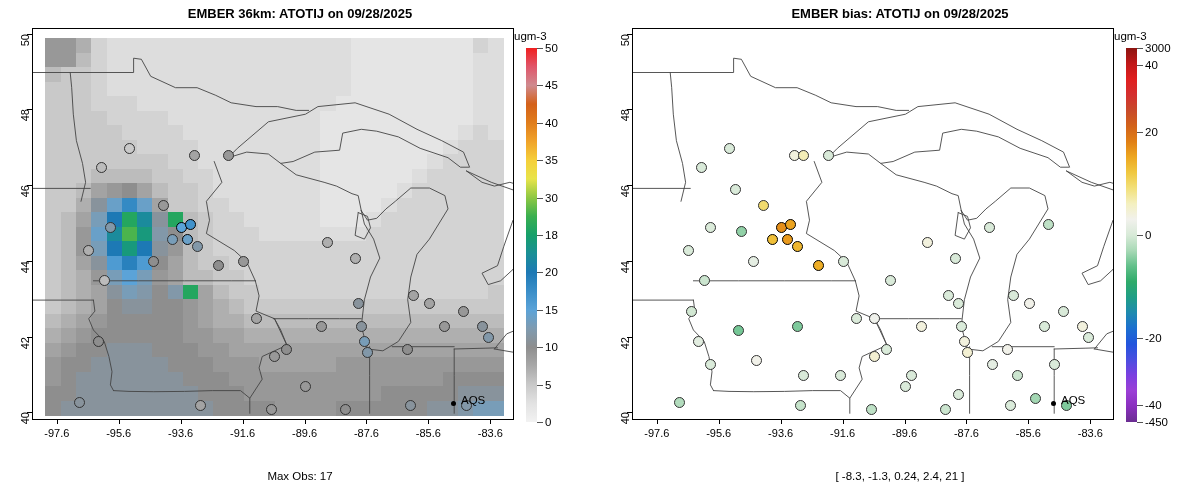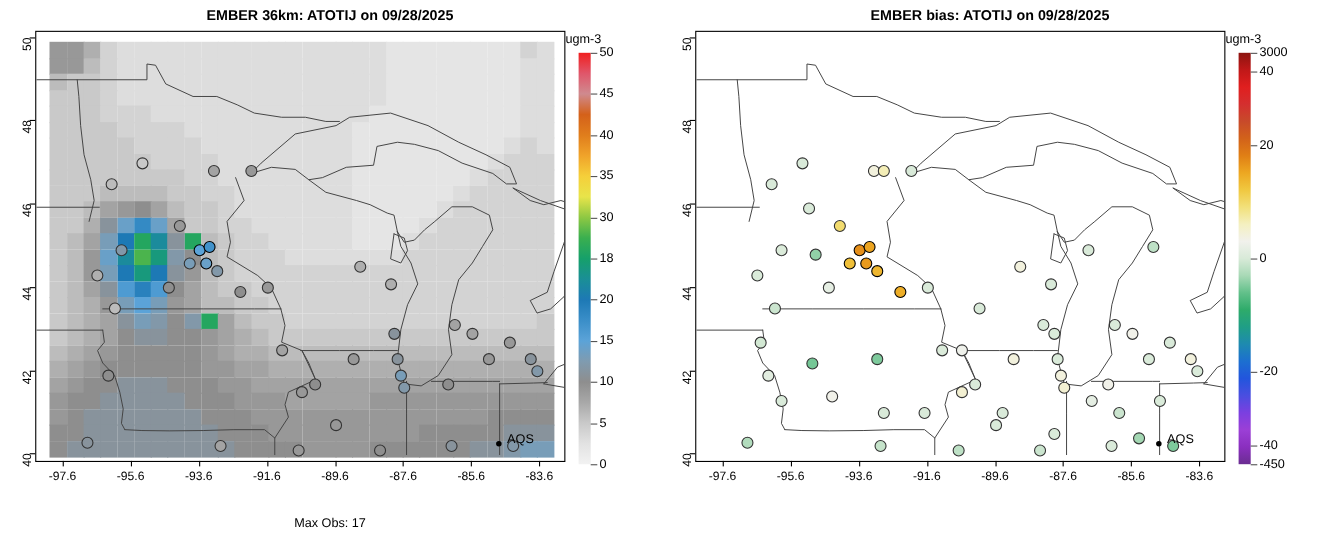--- a/index.html
+++ b/index.html
@@ -1089,20 +1089,21 @@
       <div class="ytick" style="top: 232.864px;"></div>
       <div class="ylab" style="top: 232.864px;">44</div>
       <div class="ytick" style="top: 157.136px;"></div>
       <div class="ylab" style="top: 157.136px;">46</div>
       <div class="ytick" style="top: 81.4078px;"></div>
       <div class="ylab" style="top: 81.4078px;">48</div>
       <div class="ytick" style="top: 5.67961px;"></div>
       <div class="ylab" style="top: 5.67961px;">50</div>
     </div>
 
+  <div class="caption cap2">[ -8.3,  -1.3,  0.24,  2.4,  21 ]</div>
 </div>
 
 <div class="cbar-wrap cbr">
   <div class="cbar-unit">ugm-3</div>
   <div class="cbar-bar" id="cbar-right-bar" style="background: linear-gradient(to top, rgb(106, 45, 145), rgb(138, 47, 191), rgb(155, 63, 214), rgb(123, 63, 224), rgb(74, 78, 224), rgb(34, 85, 221), rgb(28, 111, 208), rgb(30, 138, 176), rgb(31, 158, 134), rgb(46, 171, 106), rgb(98, 192, 138), rgb(168, 217, 182), rgb(216, 234, 216), rgb(241, 241, 236), rgb(244, 240, 192), rgb(242, 224, 122), rgb(240, 200, 64), rgb(237, 167, 33), rgb(224, 127, 21), rgb(210, 98, 26), rgb(200, 74, 42), rgb(212, 47, 47), rgb(224, 31, 31), rgb(192, 24, 24), rgb(140, 20, 16));"></div>
   <div id="cbar-right-ticks">
       <div class="cbar-tick" style="top: 18px;"></div>
       <div class="cbar-lab" style="top: 18px;">3000</div>
       <div class="cbar-tick" style="top: 34.83px;"></div>
       <div class="cbar-lab" style="top: 34.83px;">40</div>

